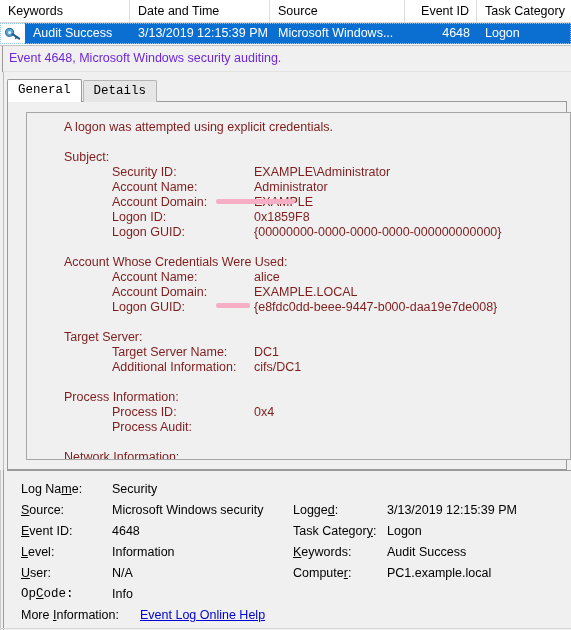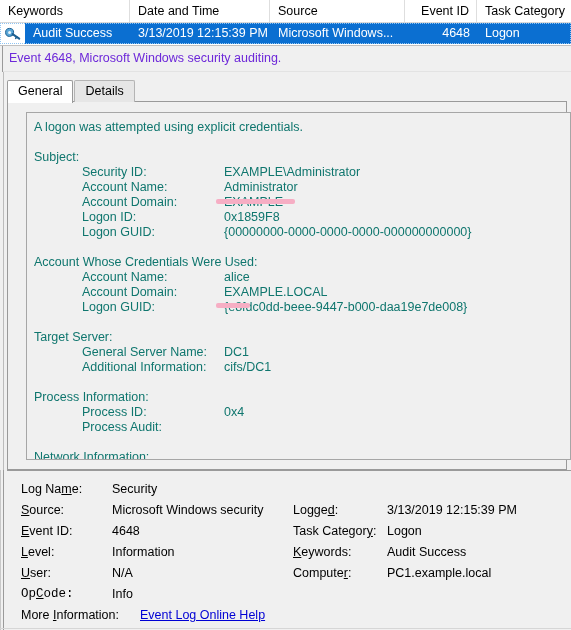--- a/index.html
+++ b/index.html
@@ -115,22 +115,23 @@
     border-right: 1px solid #9a9a9a;
     box-sizing: border-box;
   }
 
   
   .tabstrip {
     position: absolute;
     left: 7px; top: 80px;
     height: 22px;
     display: flex;
-    align-items: center;
+    align-items: flex-end;
     z-index: 4;
+    font-family: Liberation Mono, monospace;
   }
   .tab {
     font-size: 12.5px;
     line-height: 20px;
     padding: 0 10px;
     border: 1px solid #b4b4b4;
     border-bottom: none;
     box-sizing: border-box;
     height: 22px;
     background: #e6e6e6;
@@ -166,21 +167,22 @@
     background: #f0f0f0;
     border: 1px solid #a6a6a6;
     box-sizing: border-box;
     overflow: hidden;
   }
   .tb-inner {
     position: relative;
     padding: 7px 0 0 7px;
     font-size: 12.5px;
     line-height: 15px;
-    color: #0f766e;
+    color: #7f1d1d;
+    margin-left: 30px;
   }
   .ln { white-space: nowrap; height: 15px; }
   .ln.blank { height: 15px; }
   .sect { white-space: nowrap; }
   .kv { display: flex; white-space: nowrap; }
   .kv .k { width: 190px; flex: 0 0 190px; padding-left: 48px; box-sizing: border-box; }
   .kv .v { flex: 1 1 auto; }
 
   
   .hl {
@@ -331,21 +333,21 @@
           <span class="v">EXAMPLE.LOCAL</span>
         </div>
         <div class="ln kv">
           <span class="k">Logon GUID:</span>
           <span class="v">{e8fdc0dd-beee-9447-b000-daa19e7de008}</span>
         </div>
         <div class="ln blank">&nbsp;</div>
 
         <div class="ln sect">Target Server:</div>
         <div class="ln kv">
-          <span class="k">General Server Name:</span>
+          <span class="k">Target Server Name:</span>
           <span class="v">DC1</span>
         </div>
         <div class="ln kv">
           <span class="k">Additional Information:</span>
           <span class="v">cifs/DC1</span>
         </div>
         <div class="ln blank">&nbsp;</div>
 
         <div class="ln sect">Process Information:</div>
         <div class="ln kv">

